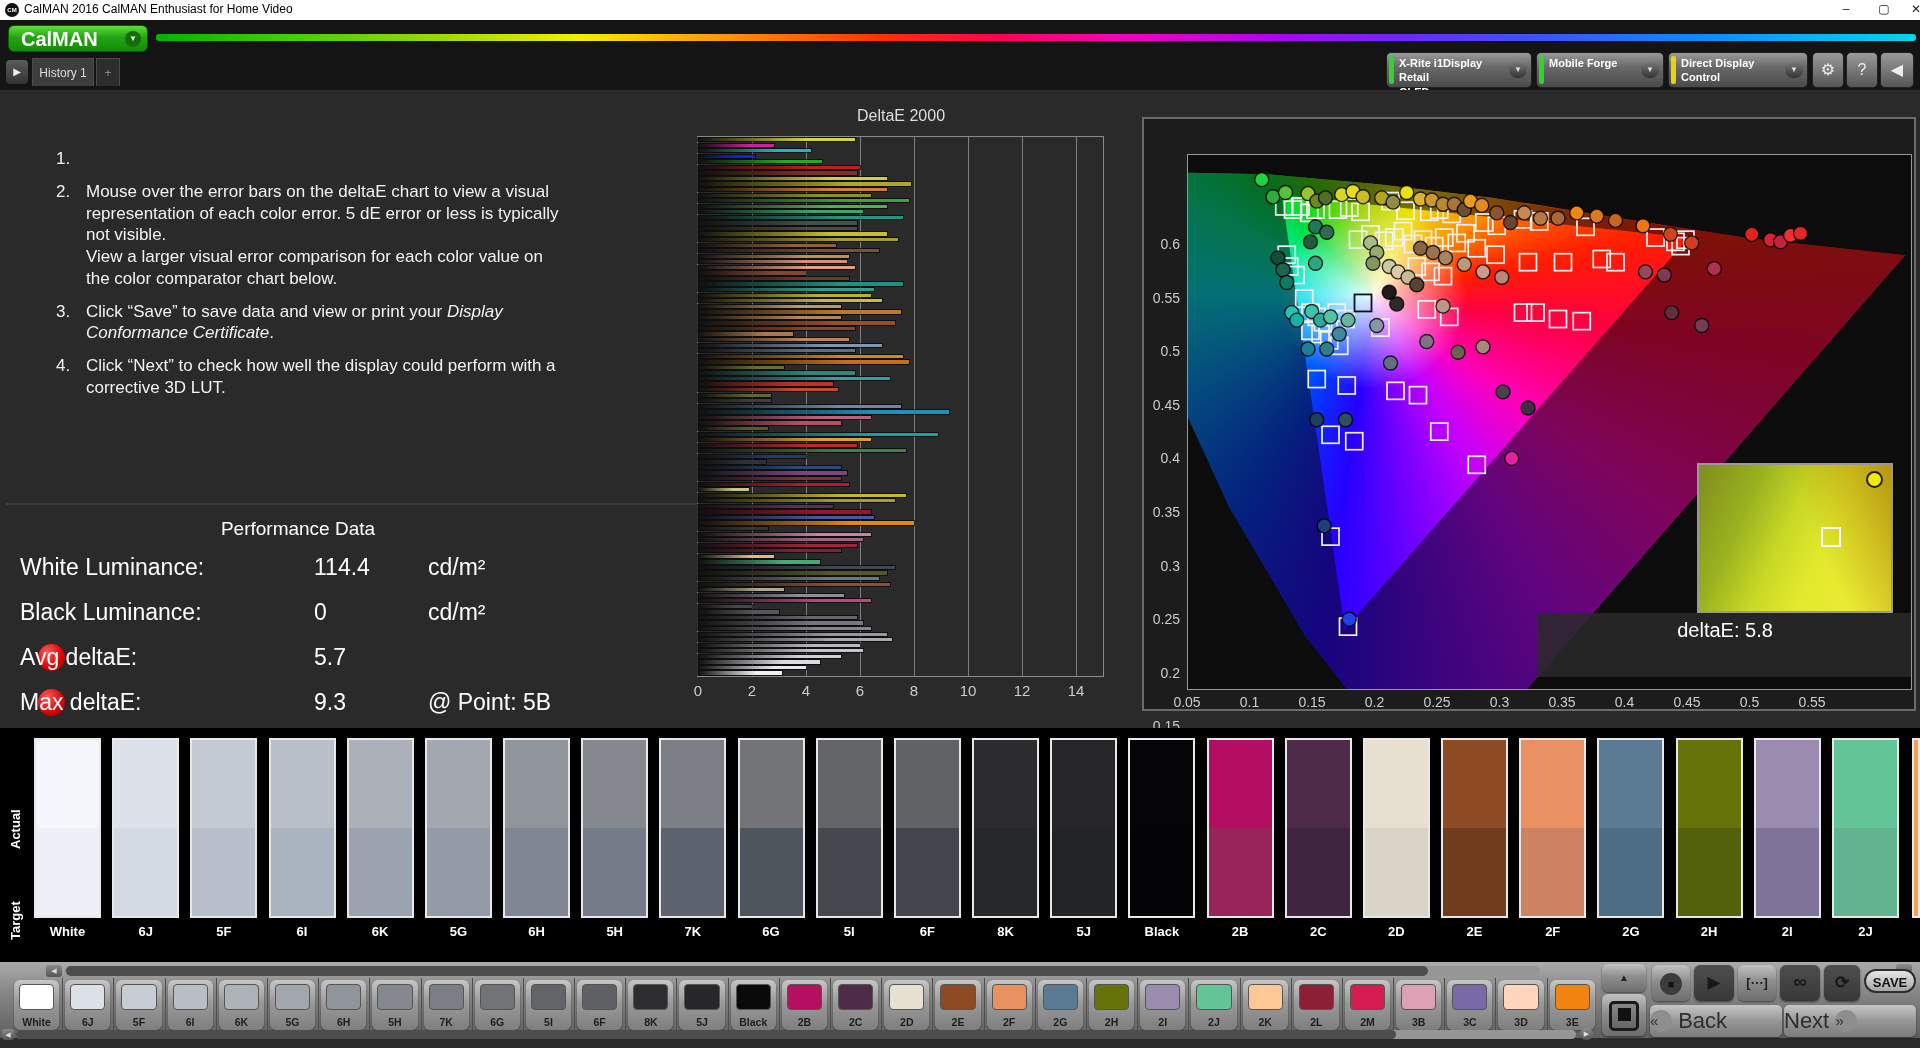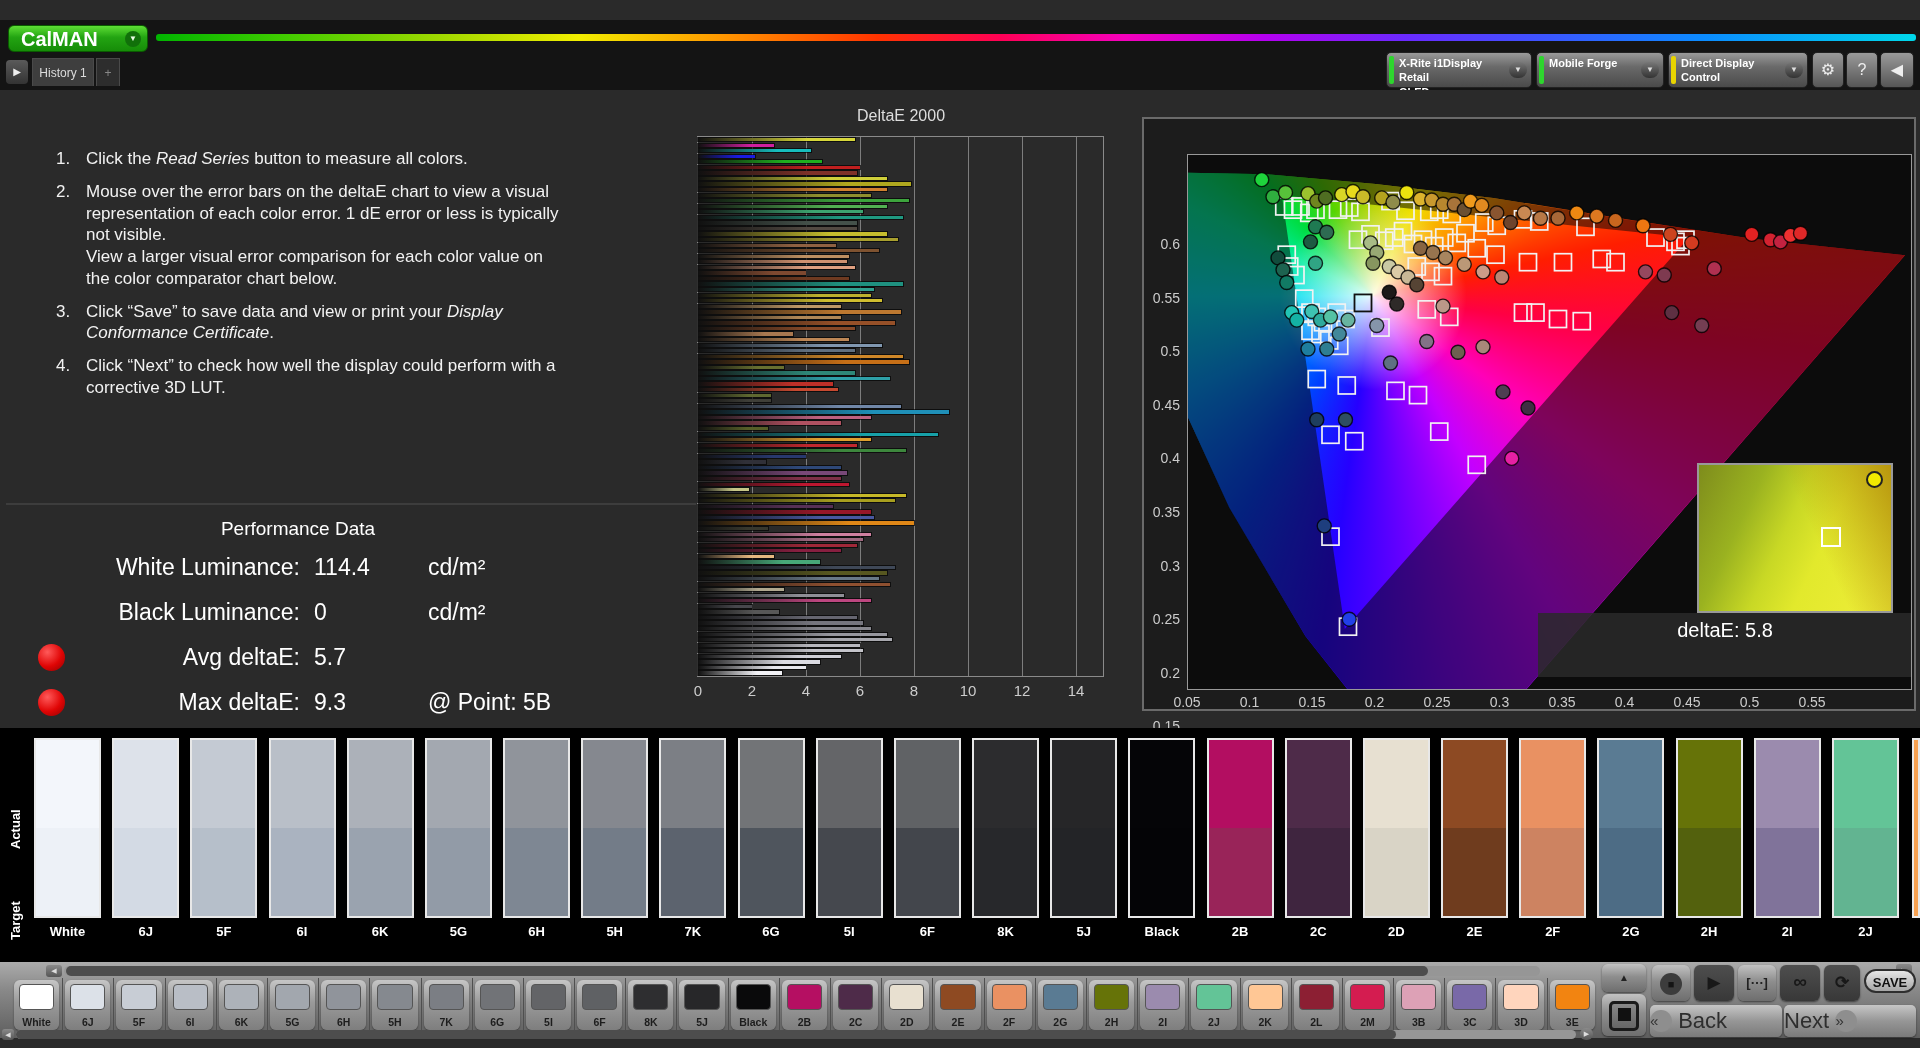--- a/index.html
+++ b/index.html
@@ -41,21 +41,21 @@
   .main{position:absolute;left:0;top:90px;width:1920px;height:638px;background:#2a2a2a;}
   .page-title{position:absolute;left:22px;top:2px;font-size:33px;color:#fff;letter-spacing:.5px;}
   .steps{position:absolute;left:56px;top:58px;width:506px;color:#f2f2f2;font-size:17px;}
   .steps .item{display:flex;margin-bottom:11px;line-height:1.28;}
   .steps .num{width:30px;flex:none;}
   .steps .txt{white-space:pre-line;}
   .divider{position:absolute;left:6px;top:413px;width:690px;height:2px;background:#3d3d3d;}
   .perf{position:absolute;left:8px;top:428px;width:580px;color:#fff;}
   .perf h3{margin:0;text-align:center;font-size:19px;font-weight:normal;}
   .perf .row{position:absolute;left:0;width:100%;height:34px;font-size:23px;}
-  .perf .lab{position:absolute;left:0;width:292px;text-align:right;}
+  .perf .lab{position:absolute;left:12px;width:292px;text-align:left;}
   .perf .val{position:absolute;left:306px;}
   .perf .unit{position:absolute;left:420px;}
   .dot{position:absolute;left:-26px;top:0px;width:27px;height:27px;border-radius:50%;
        background:radial-gradient(circle at 35% 30%,#ff5a5a,#e00505 55%,#8e0000);}
   
   .de-title{position:absolute;left:697px;top:17px;width:408px;text-align:center;color:#ddd;font-size:16px;}
   .de-plot{position:absolute;left:697px;top:46px;width:407px;height:541px;border:1px solid #8a8a8a;
            box-sizing:border-box;background:#2a2a2a;}
   .de-grid{position:absolute;top:0;bottom:0;width:1px;background:#7d7d7d;}
   .de-bar{position:absolute;left:0;top:1px;box-shadow:0 0 0 1px rgba(0,0,0,.65);}
@@ -118,20 +118,27 @@
   
   .sliver{position:absolute;left:0;top:1038px;width:1920px;height:10px;background:#0a0a0a;overflow:hidden;}
   .sliver .seg{position:absolute;left:74px;top:2px;width:120px;height:8px;background:#3d3d3d;}
   .sliver .clk{position:absolute;left:1783px;top:2px;color:#bbb;font-size:12px;}
 </style>
 </head>
 <body>
 
 <div id="stage">
 
+  <div class="titlebar">
+    <span class="cm-ico">CM</span>
+    <span class="win-title">CalMAN 2016 CalMAN Enthusiast for Home Video</span>
+    <span class="winbtn" style="left:1828px;">–</span>
+    <span class="winbtn" style="left:1866px;">▢</span>
+    <span class="winbtn" style="left:1898px;">✕</span>
+  </div>
 
   <div class="appheader">
     <div class="logo">
       <span>CalMAN</span>
       <span class="dd">▼</span>
     </div>
     <div class="rainbow"></div>
     <div class="navarrow">▶</div>
     <div class="tab hist">History 1</div>
     <div class="tab plus">+</div>
@@ -156,25 +163,24 @@
     </div>
     <div class="sqbtn" style="left:1812px;"><span>⚙</span></div>
     <div class="sqbtn" style="left:1846px;"><span>?</span></div>
     <div class="sqbtn" style="left:1880px;width:34px;"><span>◀</span></div>
   </div>
 
   <div class="main">
     <div class="steps" id="steps">
         <div class="item">
           <span class="num">1.</span>
-          <span class="txt"><span>Click the </span><em>Read Series</em><span> button to measure all colors.</span></span>
         </div>
         <div class="item">
           <span class="num">2.</span>
-          <span class="txt"><span>Mouse over the error bars on the deltaE chart to view a visual representation of each color error. 1 dE error or less is typically not visible.
+          <span class="txt"><span>Mouse over the error bars on the deltaE chart to view a visual representation of each color error. 5 dE error or less is typically not visible.
 View a larger visual error comparison for each color value on the color comparator chart below.</span></span>
         </div>
         <div class="item">
           <span class="num">3.</span>
           <span class="txt"><span>Click “Save” to save data and view or print your </span><em>Display Conformance Certificate</em><span>.</span></span>
         </div>
         <div class="item">
           <span class="num">4.</span>
           <span class="txt"><span>Click “Next” to check how well the display could perform with a corrective 3D LUT.</span></span>
         </div>

